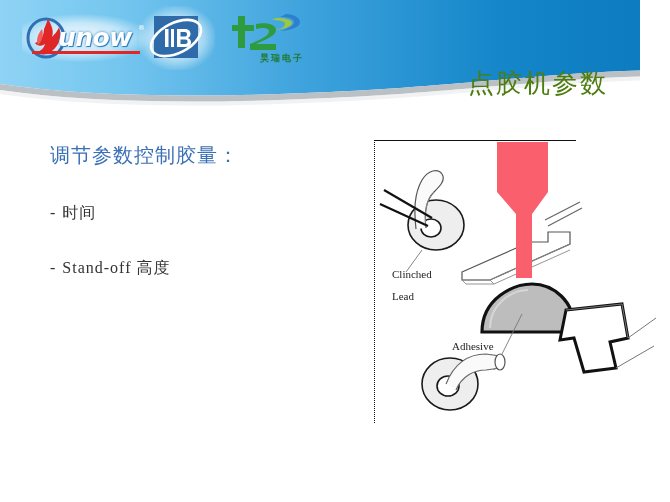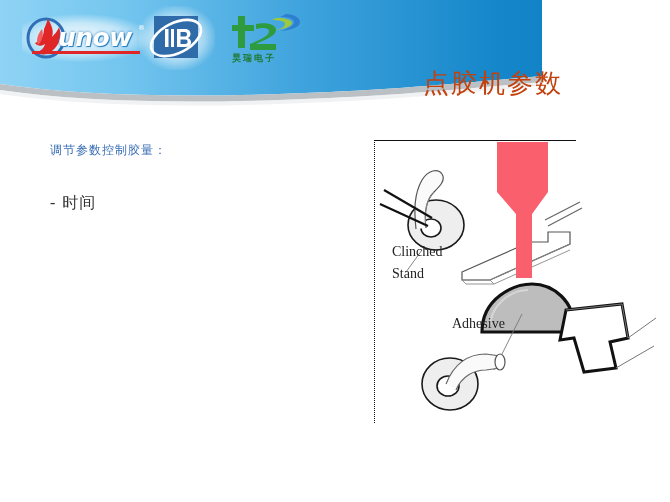--- a/index.html
+++ b/index.html
@@ -20,21 +20,21 @@
     position: absolute;
     inset: 0;
     background: #ffffff;
   }
 
   
   .header-banner {
     position: absolute;
     left: 0;
     top: 0;
-    width: 542px;
+    width: 640px;
     height: 120px;
     overflow: hidden;
   }
   .header-svg {
     position: absolute;
     left: 0;
     top: 0;
     display: block;
   }
 
@@ -99,53 +99,53 @@
     background: radial-gradient(ellipse at 50% 50%, rgba(255,255,255,0.9) 0%, rgba(255,255,255,0.45) 50%, rgba(255,255,255,0) 75%);
   }
 
   
   .logo-hr { left: 228px; top: 10px; width: 76px; height: 58px; }
   .logo-hr .cnname {
     position: absolute;
     left: 4px;
     top: 42px;
     width: 72px;
-    text-align: left;
+    text-align: right;
     font-family: "DejaVu Sans", sans-serif;
     font-size: 9px;
     font-weight: bold;
     color: #1f7a33;
     letter-spacing: 2px;
   }
 
   
   .slide-title {
     position: absolute;
     left: 378px;
     top: 66px;
     width: 230px;
-    text-align: center;
+    text-align: right;
     font-family: "DejaVu Sans", sans-serif;
     font-size: 26px;
     font-weight: normal;
-    color: #c2410c;
+    color: #4d7c0f;
     letter-spacing: 2px;
     white-space: nowrap;
   }
 
   
   .body-left {
     position: absolute;
     left: 50px;
     top: 142px;
     width: 300px;
   }
   .lead-line {
     font-family: "DejaVu Sans", sans-serif;
-    font-size: 12px;
+    font-size: 20px;
     color: #3a6fb5;
     letter-spacing: 1px;
     margin-bottom: 34px;
   }
   .bullet {
     font-family: Liberation Serif, serif;
     font-size: 16px;
     color: #333333;
     letter-spacing: 1px;
     margin-bottom: 34px;
@@ -179,23 +179,24 @@
     border-top: 1.5px dotted #111;
   }
   .diagram-svg {
     position: absolute;
     left: 0;
     top: 0;
   }
   .dlabel {
     position: absolute;
     font-family: "Liberation Serif", "DejaVu Serif", serif;
-    font-size: 14px;
+    font-size: 11px;
     color: #222222;
     white-space: nowrap;
+    margin-top: 24px;
   }
   .dlabel-clinched { left: 22px; top: 112px; }
   .dlabel-lead     { left: 22px; top: 134px; }
   .dlabel-adhesive { left: 82px; top: 184px; }
 </style>
 </head>
 <body>
 
 <div id="slide">
 
@@ -279,20 +280,23 @@
   </div>
 
   <div class="slide-title">点胶机参数</div>
 
   <div class="body-left">
     <div class="lead-line">调节参数控制胶量：</div>
 
     <div class="bullet">
       <span class="dash">-</span><span>时间</span>
     </div>
+    <div class="bullet">
+      <span class="dash">-</span><span>Stand-off  高度</span>
+    </div>
   </div>
 
   <div class="diagram-panel">
 
     <div class="dotted-frame"></div>
     <div class="dotted-frame-top-ext"></div>
 
     <svg class="diagram-svg" width="295" height="290" viewBox="0 0 295 290">
 
       <g>
@@ -344,17 +348,17 @@
         <ellipse cx="62" cy="178" rx="0.1" ry="0.1" fill="none"></ellipse>
         <ellipse cx="80" cy="252" rx="28" ry="26" fill="#eeeeee" stroke="#1a1a1a" stroke-width="1.6"></ellipse>
         <ellipse cx="78" cy="254" rx="11" ry="10" fill="#ffffff" stroke="#1a1a1a" stroke-width="1.6"></ellipse>
         <path d="M76,252 C84,232 98,222 116,222 L130,224 L130,236 L116,238
                  C104,238 92,244 86,258" fill="#fafafa" stroke="#666666" stroke-width="1.2"></path>
         <ellipse cx="130" cy="230" rx="5" ry="8" fill="#ffffff" stroke="#555555" stroke-width="1.2"></ellipse>
       </g>
     </svg>
 
     <div class="dlabel dlabel-clinched">Clinched</div>
-    <div class="dlabel dlabel-lead">Stand</div>
+    <div class="dlabel dlabel-lead">Lead</div>
     <div class="dlabel dlabel-adhesive">Adhesive</div>
   </div>
 
 </div>
 
 </body></html>

